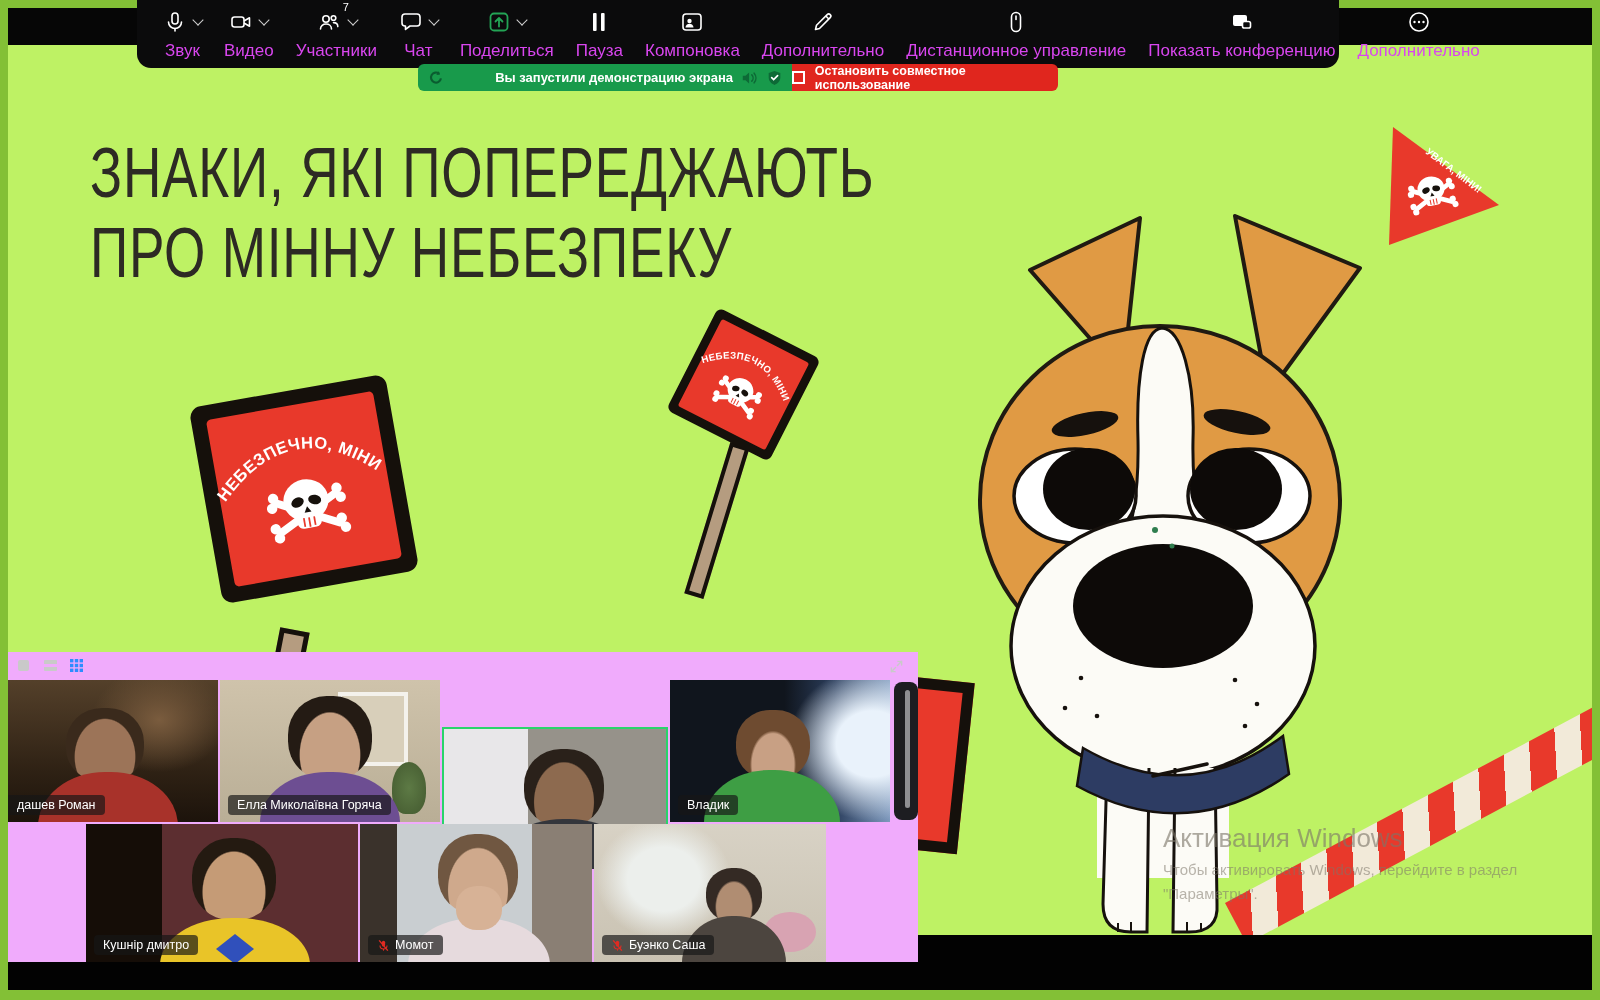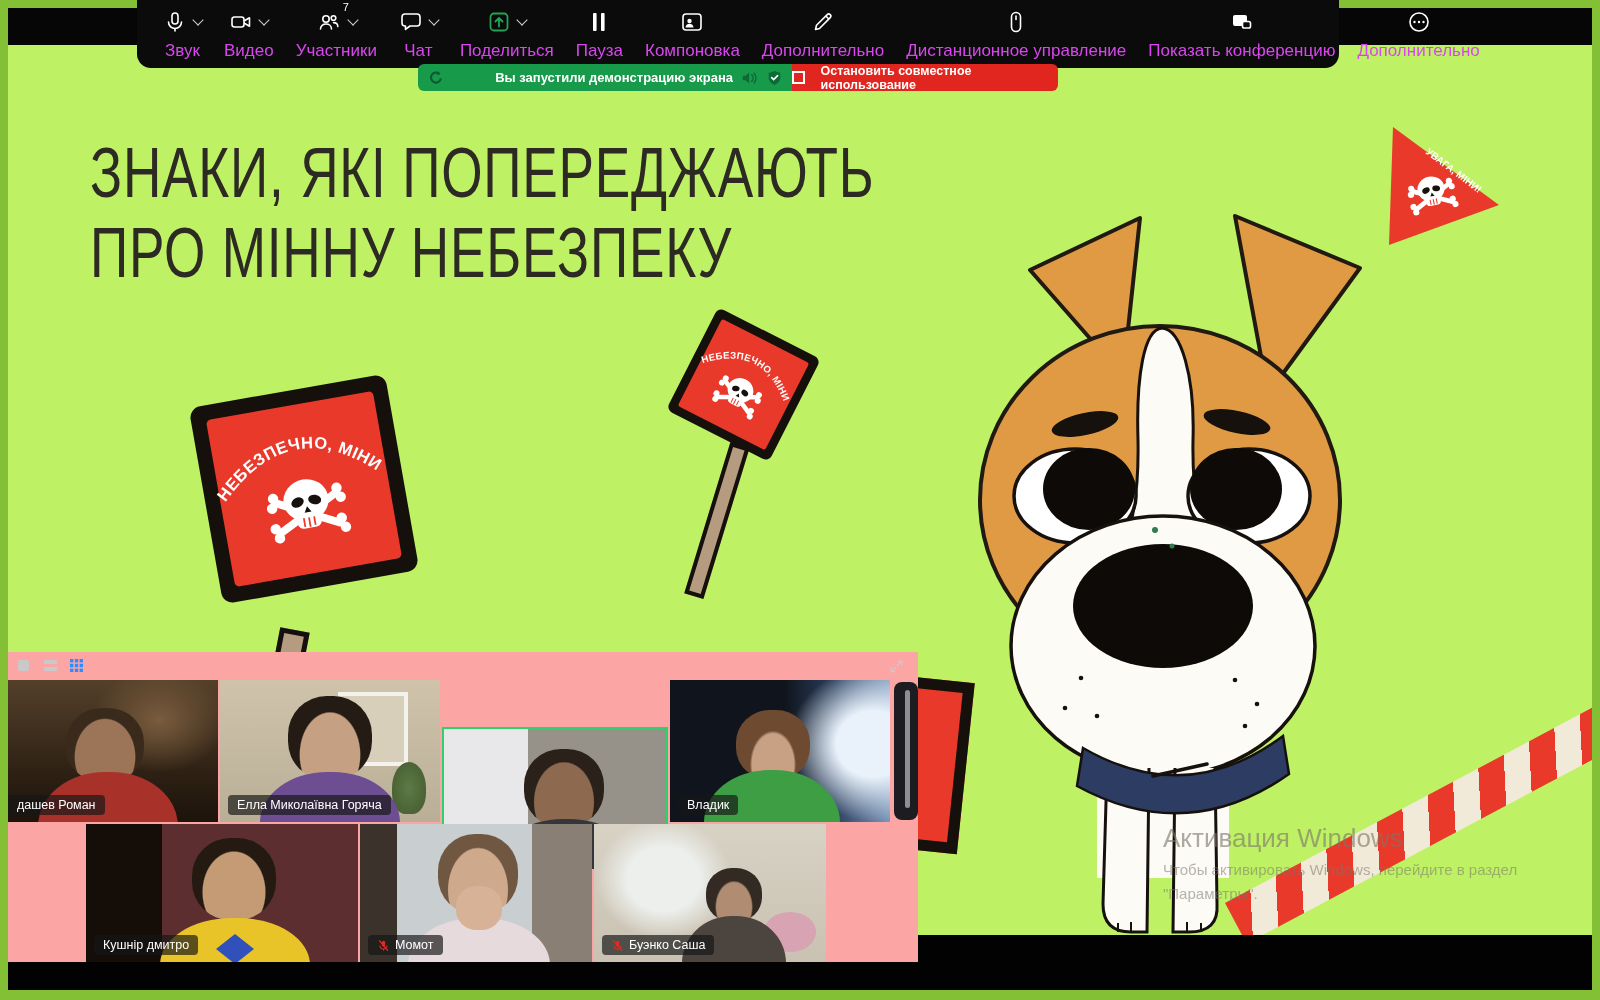--- a/index.html
+++ b/index.html
@@ -55,26 +55,26 @@
   .chev{width:7px;height:7px;border-right:1.7px solid #cfcfcf;border-bottom:1.7px solid #cfcfcf;
         transform:rotate(45deg);margin-left:7px;margin-top:-4px;}
   .tb-badge{position:absolute;top:-7px;right:8px;font-size:11px;color:#fff;}
 
   
   .banner-green{position:absolute;left:418px;top:64px;width:374px;height:27px;background:#189a4b;
                 border-radius:6px 0 0 6px;display:flex;align-items:center;padding:0 10px;box-sizing:border-box;
                 gap:8px;z-index:55;}
   .banner-msg{flex:1;text-align:right;color:#fff;font-size:13px;font-weight:bold;}
   .banner-red{position:absolute;left:792px;top:64px;width:266px;height:27px;background:#e0261e;
-              border-radius:0 6px 6px 0;display:flex;align-items:center;justify-content:center;gap:16px;
+              border-radius:0 6px 6px 0;display:flex;align-items:center;justify-content:center;gap:10px;
               color:#fff;font-size:12.5px;font-weight:bold;z-index:55;cursor:pointer;}
   .stop-sq{width:9px;height:9px;border:2px solid #fff;display:inline-block;}
 
   
-  .vpanel{position:absolute;left:8px;top:652px;width:910px;height:310px;background:#fca5a5;z-index:20;}
+  .vpanel{position:absolute;left:8px;top:652px;width:910px;height:310px;background:#f0abfc;z-index:20;}
   .vp-header{position:absolute;left:0;top:0;width:100%;height:28px;}
   .hw{position:absolute;top:8px;cursor:pointer;}
   .hw-sq{left:10px;width:11px;height:11px;background:#c9c9c9;border-radius:2px;}
   .hw-bars{left:36px;width:13px;height:11px;border-radius:1px;
            background:linear-gradient(#c9c9c9 0 4px,transparent 4px 7px,#c9c9c9 7px 11px);}
   .hw-grid{left:62px;width:13px;height:13px;top:7px;}
   .hw-expand{right:14px;width:15px;height:15px;top:7px;}
 
   .vrow{position:absolute;display:flex;gap:2px;}
   .row1{left:0;top:28px;height:142px;}

